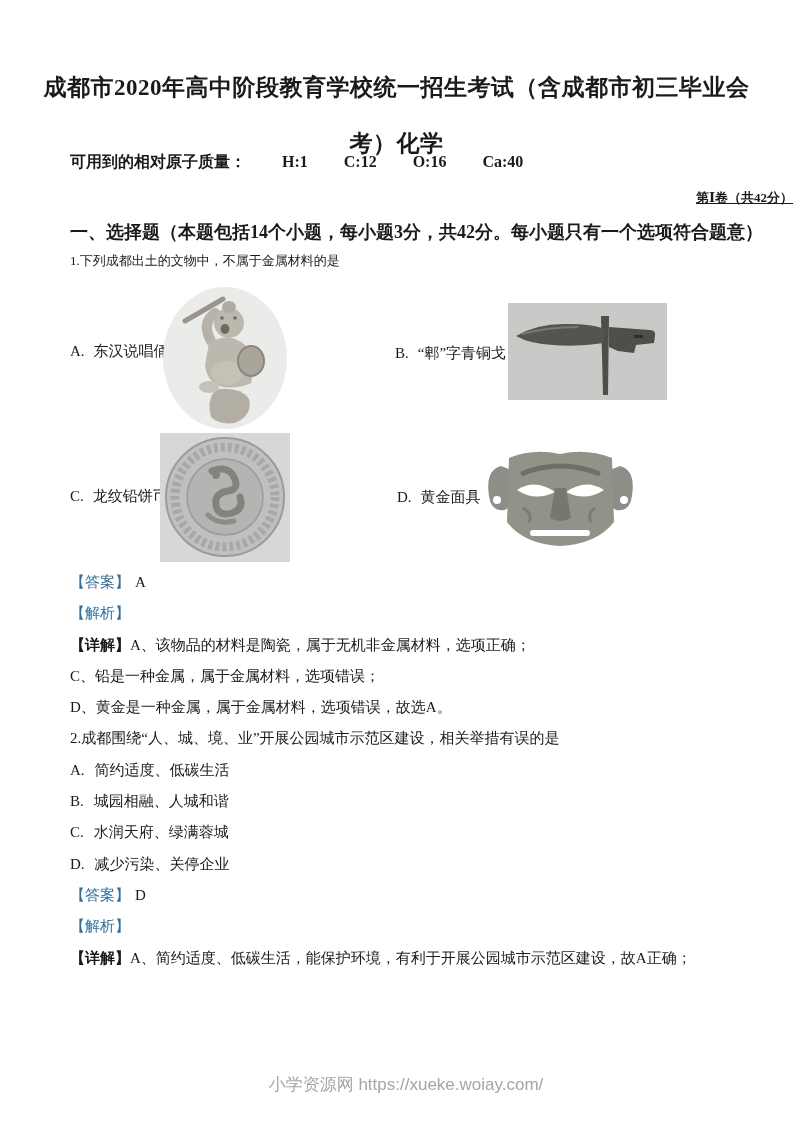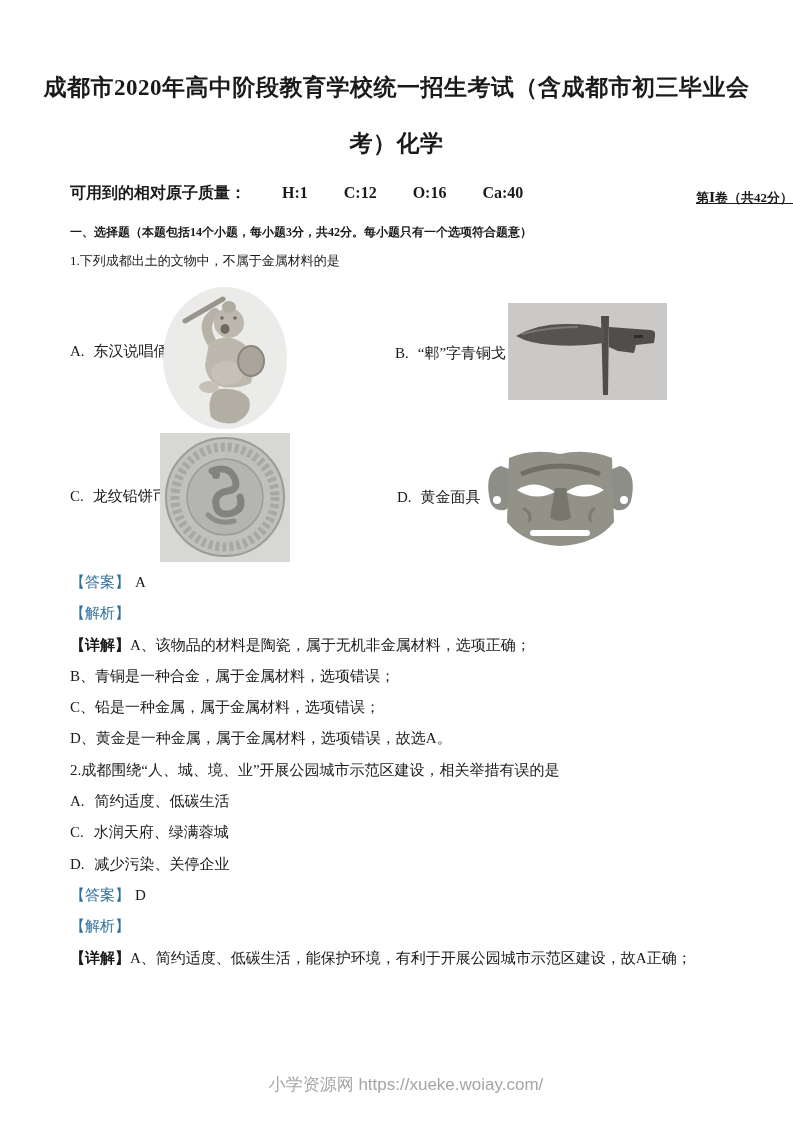--- a/index.html
+++ b/index.html
@@ -15,29 +15,29 @@
   }
   .doc-title {
     position:absolute; top:60px; left:35px; right:35px;
     text-align:center; font-weight:bold; font-size:23px; line-height:56px;
     letter-spacing:0.5px;
   }
   .atomic-line {
     position:absolute; top:150px; left:70px;
     font-weight:bold; font-size:16px; line-height:24px; white-space:nowrap;
   }
-  .atomic-line .mass { display:inline-block; margin-left:36px;margin-top:31px; }
+  .atomic-line .mass { display:inline-block; margin-left:36px; }
   .atomic-line .mass:first-of-type { margin-left:10px; }
   .part-title {
     position:absolute; top:186px; left:0; right:0;
     text-align:right; font-weight:bold; font-size:13px; line-height:24px;text-decoration:underline;
   }
   .instruction {
     position:absolute; top:220px; left:70px;
-    font-weight:bold; font-size:12px; line-height:24px; white-space:nowrap;
+    font-weight:bold; font-size:18px; line-height:24px; white-space:nowrap;
   }
   .q1-stem {
     position:absolute; top:250px; left:70px;
     font-size:13px; line-height:22px; white-space:nowrap;
   }
   .opt-label { position:absolute; font-size:15px; line-height:20px; white-space:nowrap; }
   .opt-label .opt-text { margin-left:9px;text-align:right; }
   .photo { position:absolute; display:block; }
   .photo svg { display:block; width:100%; height:100%; }
   .flow {
@@ -145,25 +145,25 @@
       <rect x="47" y="86" width="60" height="6" rx="3" fill="#ffffff"></rect>
       <path d="M40,64 Q50,70 46,78" stroke="#7c7c74" stroke-width="3" fill="none"></path>
       <path d="M112,64 Q104,70 108,78" stroke="#7c7c74" stroke-width="3" fill="none"></path>
     </svg>
   </div>
 
   <div class="flow">
     <p><span class="blue">【答案】</span><span class="ans">A</span></p>
     <p><span class="blue">【解析】</span></p>
     <p><span class="bold">【详解】</span><span>A、该物品的材料是陶瓷，属于无机非金属材料，选项正确；</span></p>
-    <p>B、青铜是一种合金，属于金属材料，选项错误；</p>
     <p>C、铅是一种金属，属于金属材料，选项错误；</p>
     <p>D、黄金是一种金属，属于金属材料，选项错误，故选A。</p>
     <p>2.成都围绕“人、城、境、业”开展公园城市示范区建设，相关举措有误的是</p>
     <p><span>A.</span><span class="opt-text">简约适度、低碳生活</span></p>
+    <p><span>B.</span><span class="opt-text">城园相融、人城和谐</span></p>
     <p><span>C.</span><span class="opt-text">水润天府、绿满蓉城</span></p>
     <p><span>D.</span><span class="opt-text">减少污染、关停企业</span></p>
     <p><span class="blue">【答案】</span><span class="ans">D</span></p>
     <p><span class="blue">【解析】</span></p>
     <p><span class="bold">【详解】</span><span>A、简约适度、低碳生活，能保护环境，有利于开展公园城市示范区建设，故A正确；</span></p>
   </div>
 
   <div class="footer">小学资源网 https://xueke.woiay.com/</div>
 
 </div>

